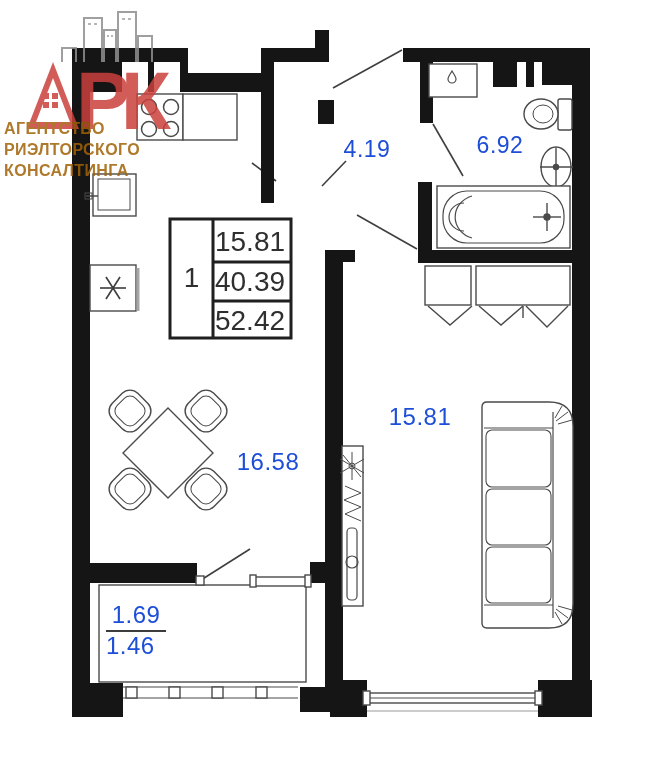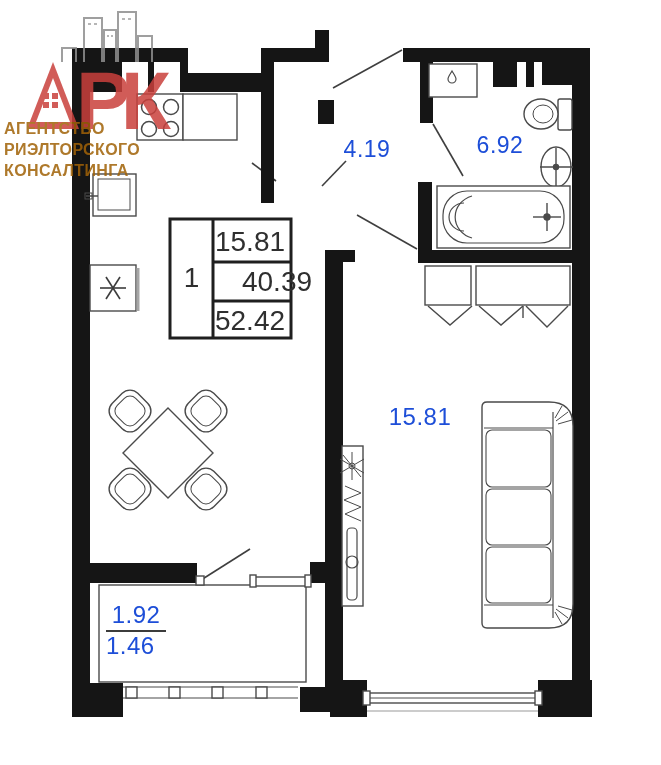--- a/index.html
+++ b/index.html
@@ -207,27 +207,28 @@
     <g fill="#ffffff" stroke="#1f1f1f" stroke-width="3">
       <rect x="170" y="219" width="121" height="119"></rect>
       <line x1="213" y1="219" x2="213" y2="338"></line>
       <line x1="213" y1="262" x2="291" y2="262"></line>
       <line x1="213" y1="301" x2="291" y2="301"></line>
     </g>
   </svg>
 
   <span class="lbl" style="left:336px;top:136px;width:62px;text-align:center;">4.19</span>
   <span class="lbl" style="left:469px;top:132px;width:62px;text-align:center;">6.92</span>
+  <span class="lbl" style="left:230px;top:448px;width:76px;text-align:center;font-size:24px;">16.58</span>
   <span class="lbl" style="left:384px;top:403px;width:72px;text-align:center;font-size:24px;">15.81</span>
-  <span class="lbl under" style="left:106px;top:601px;width:60px;text-align:center;font-size:24px;">1.92</span>
+  <span class="lbl under" style="left:106px;top:601px;width:60px;text-align:center;font-size:24px;">1.69</span>
   <span class="lbl" style="left:106px;top:632px;width:60px;font-size:24px;">1.46</span>
 
   <span class="stamp-num" style="left:170px;top:262px;width:43px;">1</span>
   <span class="stamp-num" style="left:213px;top:226px;width:74px;">15.81</span>
-  <span class="stamp-num" style="left:213px;top:266px;width:74px;padding-left:27px;">40.39</span>
+  <span class="stamp-num" style="left:213px;top:266px;width:74px;">40.39</span>
   <span class="stamp-num" style="left:213px;top:305px;width:74px;">52.42</span>
 
   <div id="logo">
     <svg width="230" height="210" viewBox="0 0 230 210">
       <g stroke="#8f8f8f" stroke-width="2" fill="none">
         <path d="M62,62 V48 H76 V62"></path>
         <path d="M84,62 V18 H102 V62"></path>
         <path d="M104,62 V30 H116 V62"></path>
         <path d="M118,62 V12 H136 V62"></path>
         <path d="M138,62 V36 H152 V62"></path>

